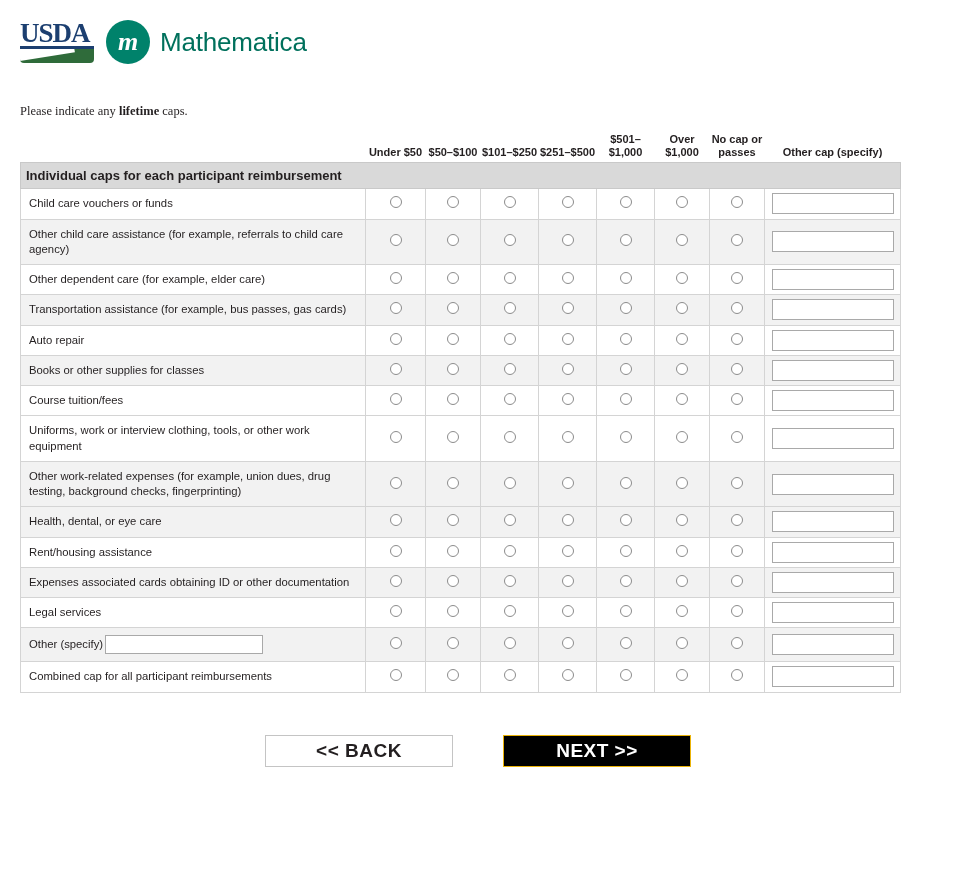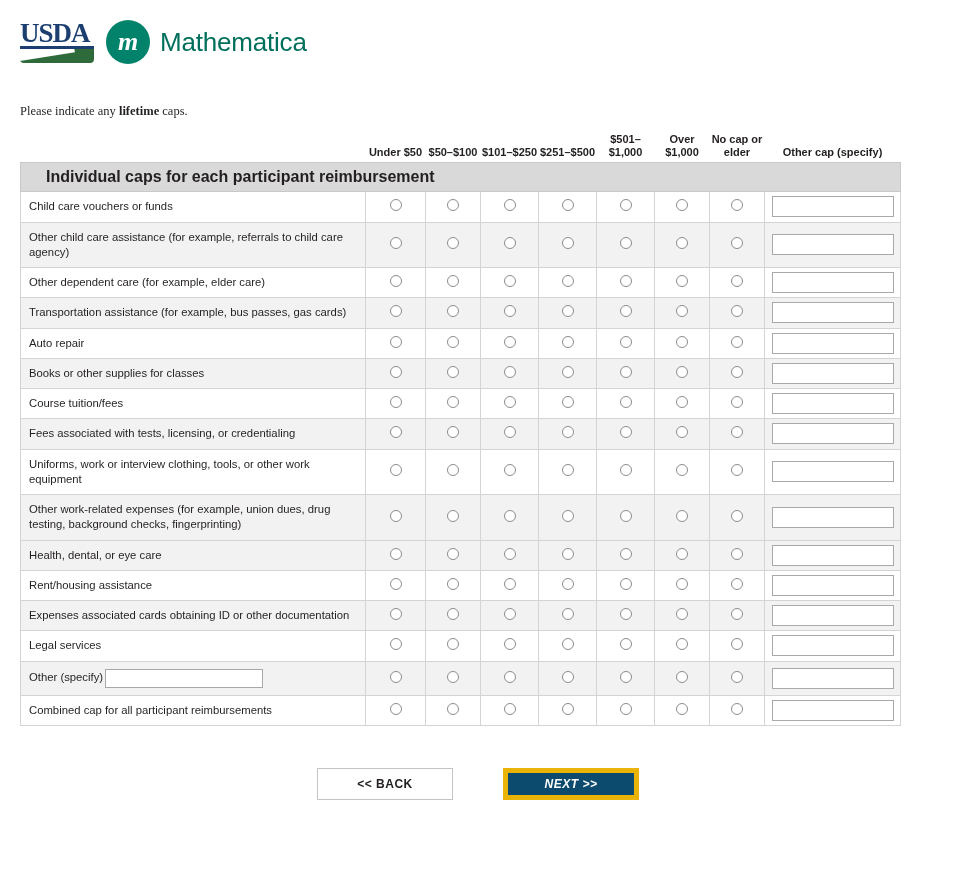--- a/index.html
+++ b/index.html
@@ -121,22 +121,22 @@
     font-weight: bold;
     vertical-align: bottom;
     padding-bottom: 4px !important;
     line-height: 1.15;
     color: #231f20;
   }
   .colhead.blank { border: none !important; }
   .section-row td {
     background: #d9d9d9;
     font-weight: bold;
-    font-size: 16px;
-    padding: 5px 25px !important;
+    font-size: 13px;
+    padding: 5px 5px !important;
     border: 1px solid #c9c9c9 !important;
   }
   .item-cell {
     padding: 7px 8px !important;
     font-size: 11.3px;
     line-height: 1.35;
     vertical-align: middle;
   }
   tr.shade td { background: #f2f2f2; }
   tr.plain td { background: #ffffff; }
@@ -186,39 +186,38 @@
   }
 
   
   .btn-row {
     margin-top: 42px;
     display: flex;
     justify-content: center;
     gap: 50px;
   }
   .btn {
-    width: 136px;
+    width: 188px;
     height: 32px;
-    font-size: 12px;
+    font-size: 19px;
     font-weight: bold;
     letter-spacing: 0.5px;
     cursor: pointer;
     box-sizing: border-box;
     font-family: "Liberation Sans", sans-serif;
   }
   .btn-back {
     background: #ffffff;
     border: 1px solid #c4c4c4;
     color: #231f20;
   }
   .btn-next {
-    background: #0c4a6e;
-    border: 5px solid #eab308;
+    background: #000000;
+    border: 1px solid #eab308;
     color: #ffffff;
-    font-style: italic;
   }
 </style>
 </head>
 <body>
 
 <div class="header">
   <div class="usda-logo">
     <div class="usda-word">USDA</div>
     <div class="usda-underline"></div>
     <div class="usda-swoosh"></div>
@@ -262,21 +261,21 @@
           <th class="colhead">
             <div>$501–</div>
             <div>$1,000</div>
           </th>
           <th class="colhead">
             <div>Over</div>
             <div>$1,000</div>
           </th>
           <th class="colhead">
             <div>No cap or</div>
-            <div>elder</div>
+            <div>passes</div>
           </th>
           <th class="colhead">
             <div>Other cap (specify)</div>
           </th>
         </tr>
     </thead>
     <tbody id="table-body">
       <tr class="section-row">
         <td colspan="9">Individual caps for each participant reimbursement</td>
       </tr>
@@ -350,31 +349,20 @@
           <td class="item-cell">Course tuition/fees</td>
           <td class="radio-cell"><span class="radio"></span></td>
           <td class="radio-cell"><span class="radio"></span></td>
           <td class="radio-cell"><span class="radio"></span></td>
           <td class="radio-cell"><span class="radio"></span></td>
           <td class="radio-cell"><span class="radio"></span></td>
           <td class="radio-cell"><span class="radio"></span></td>
           <td class="radio-cell"><span class="radio"></span></td>
           <td class="other-cell"><input type="text" class="other-input" style=""></td>
         </tr>
-        <tr class="shade">
-          <td class="item-cell">Fees associated with tests, licensing, or credentialing</td>
-          <td class="radio-cell"><span class="radio"></span></td>
-          <td class="radio-cell"><span class="radio"></span></td>
-          <td class="radio-cell"><span class="radio"></span></td>
-          <td class="radio-cell"><span class="radio"></span></td>
-          <td class="radio-cell"><span class="radio"></span></td>
-          <td class="radio-cell"><span class="radio"></span></td>
-          <td class="radio-cell"><span class="radio"></span></td>
-          <td class="other-cell"><input type="text" class="other-input" style=""></td>
-        </tr>
         <tr class="plain">
           <td class="item-cell">Uniforms, work or interview clothing, tools, or other work equipment</td>
           <td class="radio-cell"><span class="radio"></span></td>
           <td class="radio-cell"><span class="radio"></span></td>
           <td class="radio-cell"><span class="radio"></span></td>
           <td class="radio-cell"><span class="radio"></span></td>
           <td class="radio-cell"><span class="radio"></span></td>
           <td class="radio-cell"><span class="radio"></span></td>
           <td class="radio-cell"><span class="radio"></span></td>
           <td class="other-cell"><input type="text" class="other-input" style=""></td>

